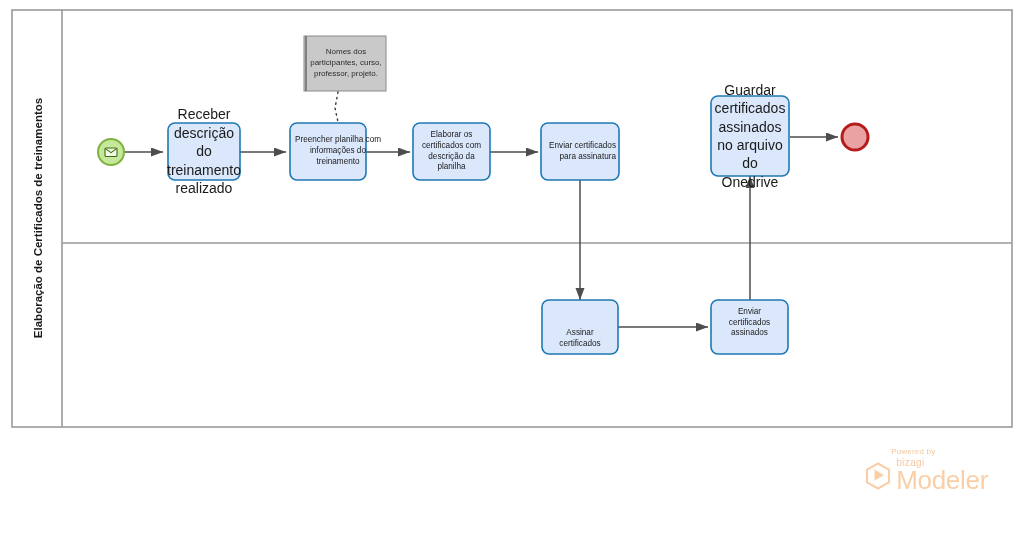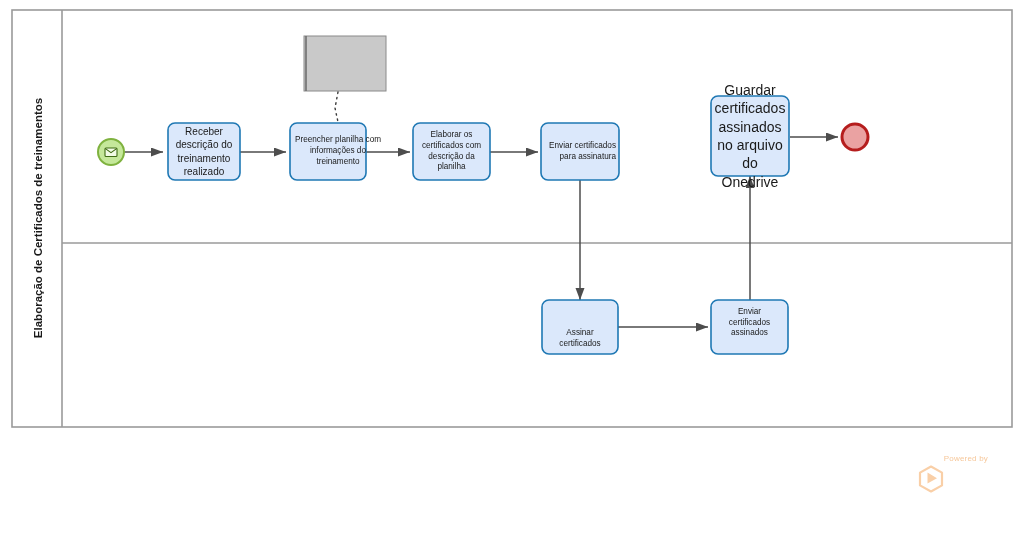--- a/index.html
+++ b/index.html
@@ -137,38 +137,43 @@
         <path d="M105.4,148.6 L111,152.6 L116.6,148.6" fill="none" stroke="#3f6b13" stroke-width="1.1"></path>
       </g>
     </g>
 
     <g>
       <circle cx="855" cy="137" r="13" fill="#eaa2a2" stroke="#b51d1d" stroke-width="3"></circle>
     </g>
 
   </svg>
 
-  <div class="task-label" style="position:absolute;left:168px;top:123px;width:72px;height:57px;display:flex;align-items:center;justify-content:center;text-align:center;font-size:10px;color:#1a1a1a;line-height:1.32;padding:0 3px;box-sizing:border-box;">Receber descrição do treinamento realizado</div>
+  <div class="task-label" style="position:absolute;left:168px;top:123px;width:72px;height:57px;display:flex;align-items:center;justify-content:center;text-align:center;font-size:14px;color:#1a1a1a;line-height:1.32;padding:0 3px;box-sizing:border-box;">Receber descrição do treinamento realizado</div>
 
   <div class="task-label" style="position:absolute;left:290px;top:123px;width:96px;height:57px;display:flex;align-items:center;justify-content:center;text-align:center;font-size:8.2px;color:#1a1a1a;line-height:1.32;padding:4px 3px;box-sizing:border-box;">Preencher planilha com informações do treinamento</div>
 
   <div class="task-label" style="position:absolute;left:413px;top:123px;width:77px;height:57px;display:flex;align-items:center;justify-content:center;text-align:center;font-size:8.2px;color:#1a1a1a;line-height:1.32;padding:0 3px;box-sizing:border-box;">Elaborar os certificados com descrição da planilha</div>
 
   <div class="task-label" style="position:absolute;left:541px;top:123px;width:78px;height:57px;display:flex;align-items:center;justify-content:center;text-align:right;font-size:8.2px;color:#1a1a1a;line-height:1.32;padding:8px 3px;box-sizing:border-box;border-radius:22px;">Enviar certificados para assinatura</div>
 
   <div class="task-label" style="position:absolute;left:711px;top:96px;width:78px;height:80px;display:flex;align-items:center;justify-content:center;text-align:center;font-size:14px;color:#1a1a1a;line-height:1.32;padding:0 5px;box-sizing:border-box;">Guardar certificados assinados no arquivo do Onedrive</div>
 
   <div class="task-label" style="position:absolute;left:542px;top:312px;width:76px;height:54px;display:flex;align-items:center;justify-content:center;text-align:center;font-size:8.2px;color:#1a1a1a;line-height:1.32;padding:0 6px;box-sizing:border-box;">Assinar certificados</div>
 
   <div class="task-label" style="position:absolute;left:711px;top:300px;width:77px;height:46px;display:flex;align-items:center;justify-content:center;text-align:center;font-size:8.2px;color:#1a1a1a;line-height:1.32;padding:0 6px;box-sizing:border-box;">Enviar certificados assinados</div>
 
+  <div class="annot-label" style="position:absolute;left:306px;top:36px;width:80px;height:55px;display:flex;align-items:center;justify-content:center;text-align:center;font-size:8px;color:#2b2b2b;line-height:1.35;padding:0 3px;box-sizing:border-box;">Nomes dos participantes, curso, professor, projeto.</div>
 
   <div class="wm">
     <div class="wm-powered">Powered by</div>
     <div class="wm-row">
       <svg width="26" height="28" viewBox="0 0 26 28">
         <path d="M13,1.5 L24,7.6 L24,20.4 L13,26.5 L2,20.4 L2,7.6 Z" fill="none" stroke="#f9cfa7" stroke-width="2.2" stroke-linejoin="round"></path>
         <path d="M9.5,7.5 L9.5,18.5 L19,13.2 Z" fill="#f9cfa7"></path>
       </svg>
+      <div class="wm-text">
+        <span class="wm-bizagi">bizagi</span>
+        <span class="wm-modeler">Modeler</span>
+      </div>
     </div>
   </div>
 
 </div>
 
 </body></html>

